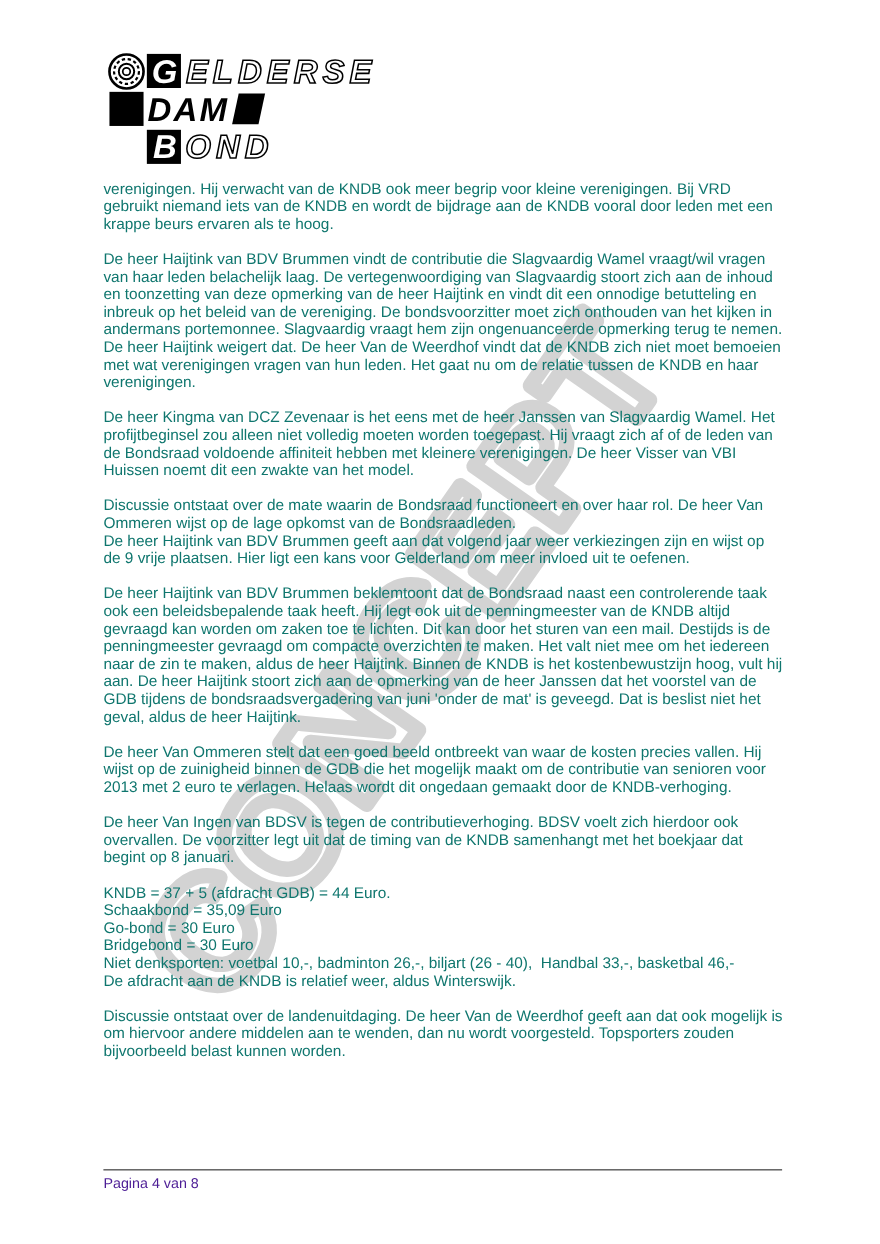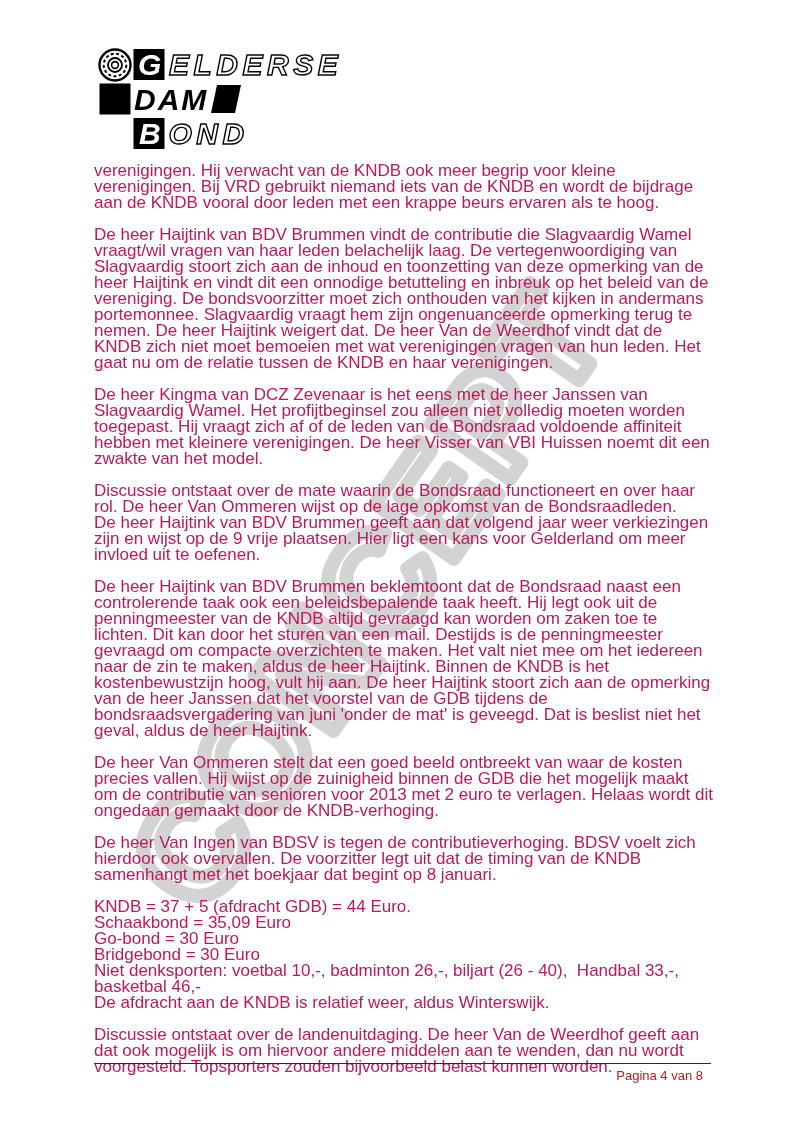--- a/index.html
+++ b/index.html
@@ -37,45 +37,45 @@
     left: 98px;
     top: 46px;
     width: 256px;
     height: 108px;
   }
   .doc-body {
     position: absolute;
     left: 94px;
     top: 163px;
     width: 620px;
-    color: #be185d;
-    font-size: 17px;
+    color: #0f766e;
+    font-size: 14px;
     line-height: 16px;
   }
   .para {
     margin: 0 0 16px 0;
   }
   .line {
     white-space: pre-wrap;
   }
   .footer-rule {
     position: absolute;
     left: 94px;
     top: 1063px;
     width: 617px;
     border-top: 1.4px solid #2a2a2a;
     height: 0;
   }
   .footer-label {
     position: absolute;
-    left: 110px;
+    left: 94px;
     top: 1068px;
     width: 593px;
-    text-align: right;
-    color: #b91c1c;
+    text-align: left;
+    color: #4c1d95;
     font-size: 13px;
     line-height: 16px;
   }
   .logo-text {
     font-family: "Liberation Sans", sans-serif;
     font-style: italic;
     font-weight: bold;
   }
 </style>
 </head>

